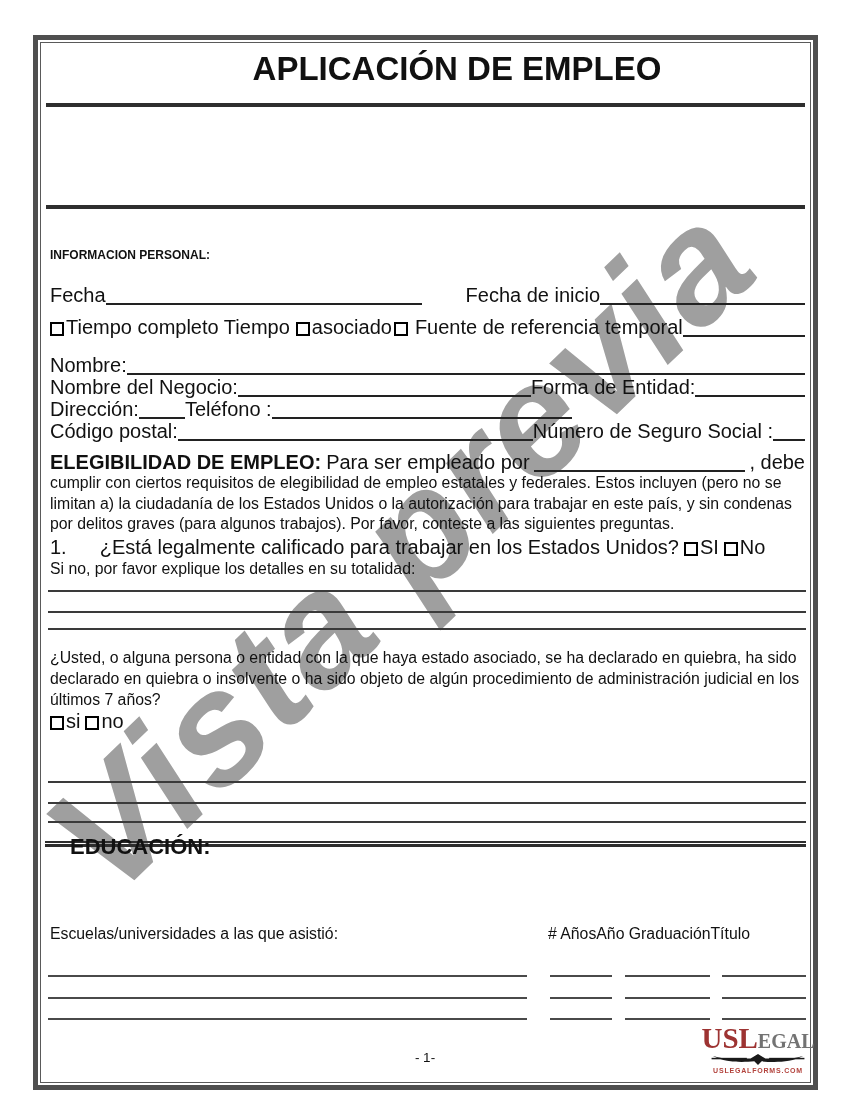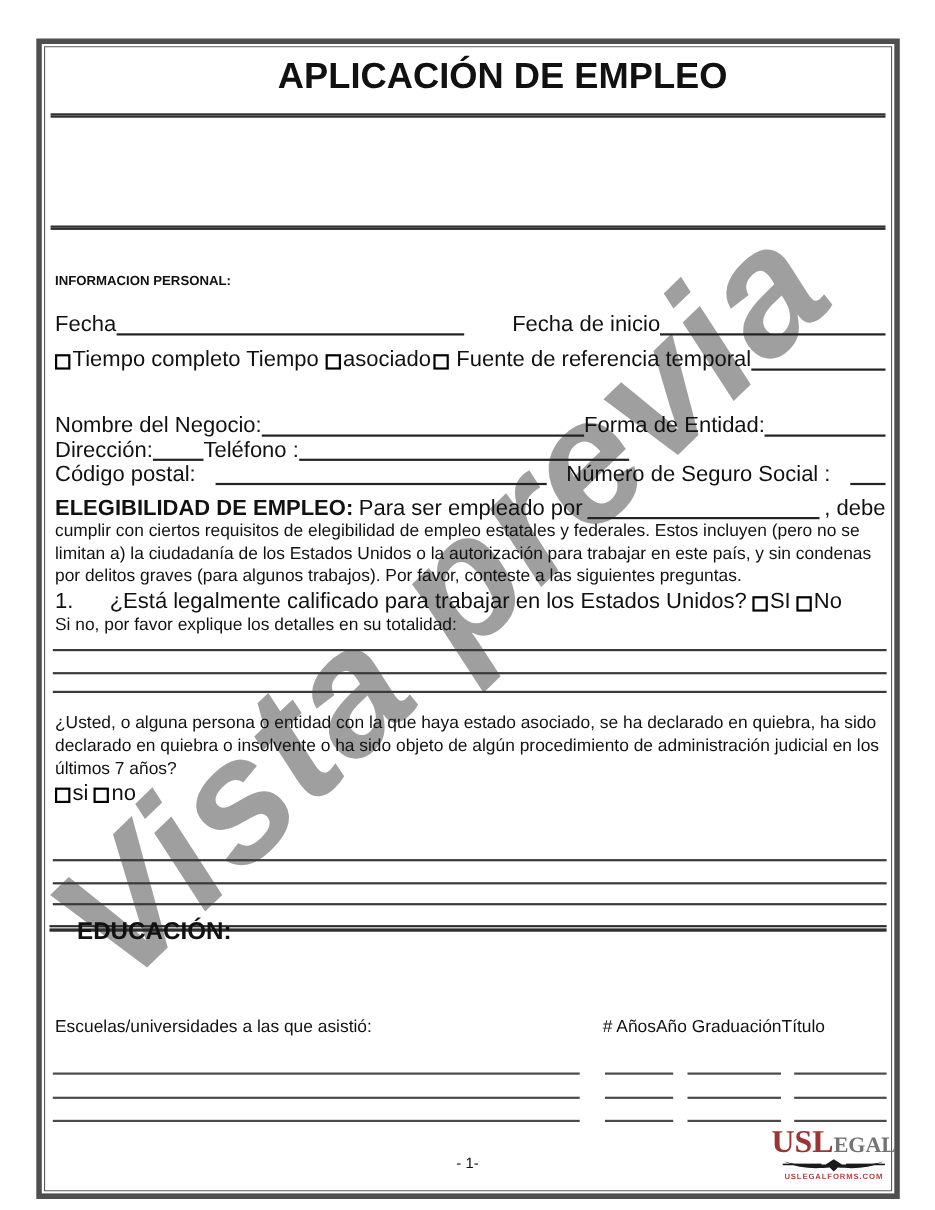--- a/index.html
+++ b/index.html
@@ -67,36 +67,40 @@
     <div class="row" style="top:317px;">
       <span class="cb"></span>
       <span>Tiempo completo Tiempo</span>
       <span class="cb ml6"></span>
       <span>asociado</span>
       <span class="cb" style="margin-left:2px;"></span>
       <span class="ml5">Fuente de referencia temporal</span>
       <span class="ulf"></span>
     </div>
 
+    <div class="row" style="top:355px;">
+      <span>Nombre:</span>
+      <span class="ulf"></span>
+    </div>
 
     <div class="row" style="top:377px;">
       <span>Nombre del Negocio:</span>
       <span class="ul" style="width:293px;"></span>
       <span>Forma de Entidad:</span>
       <span class="ulf"></span>
     </div>
 
     <div class="row" style="top:399px;">
       <span>Dirección:</span>
       <span class="ul" style="width:46px;"></span>
       <span>Teléfono :</span>
       <span class="ul" style="width:300px;"></span>
     </div>
 
-    <div class="row" style="top:421px;gap:18px;">
+    <div class="row" style="top:421px;">
       <span>Código postal:</span>
       <span class="ulf"></span>
       <span>Número de Seguro Social :</span>
       <span class="ul" style="width:32px;"></span>
     </div>
 
     <div class="row" style="top:452px;">
       <span class="b">ELEGIBILIDAD DE EMPLEO:</span>
       <span class="ml5">Para ser empleado por</span>
       <span class="ulf mr4" style="margin-left:4px;"></span>

